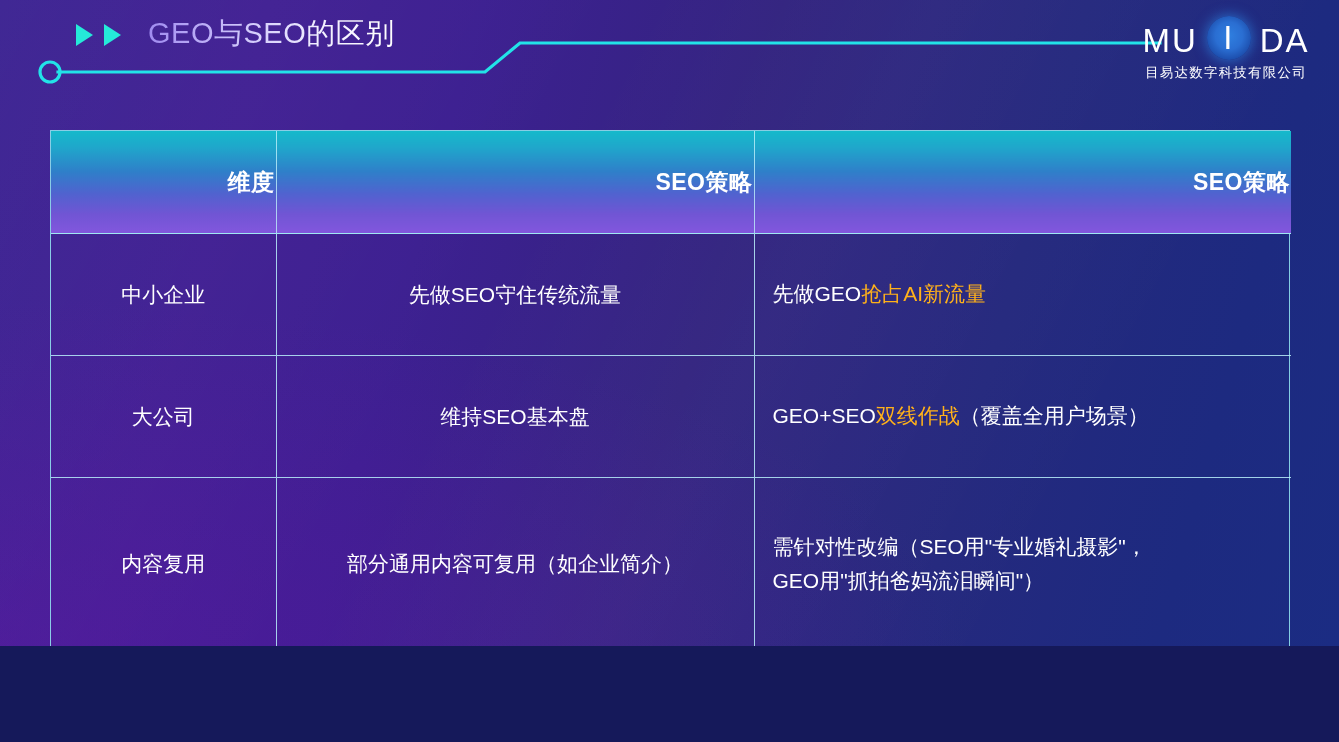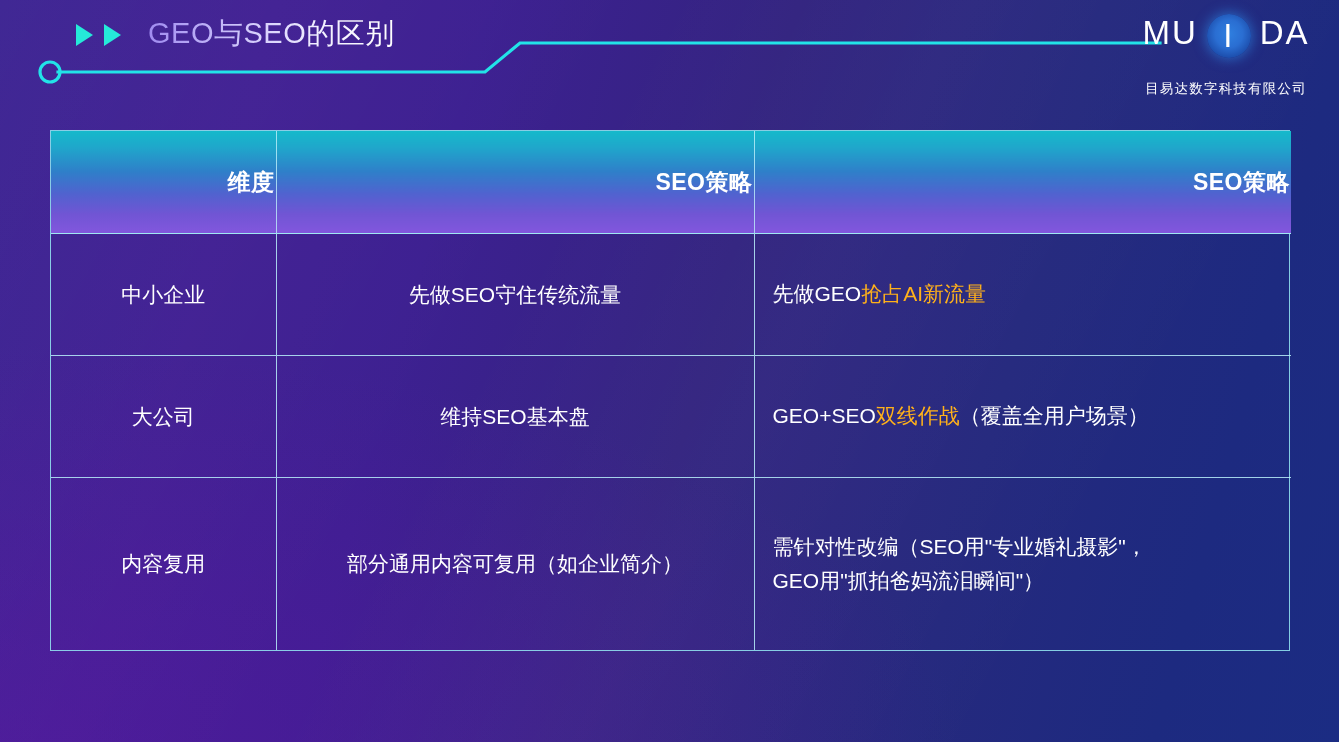--- a/index.html
+++ b/index.html
@@ -7,21 +7,21 @@
     padding: 0;
     background: #15195a;
   }
   body {
     font-family: "Liberation Sans", "DejaVu Sans", sans-serif;
   }
 
   #slide {
     position: relative;
     width: 1339px;
-    height: 742px;
+    height: 646px;
     overflow: hidden;
     background:
       radial-gradient(120% 90% at 0% 100%, rgba(86,22,160,0.55) 0%, rgba(86,22,160,0) 60%),
       linear-gradient(105deg, #3a2191 0%, #412093 18%, #3d2091 32%, #332480 52%, #25297e 72%, #1d2a80 88%, #1b2c83 100%);
   }
 
   
   #slide::after {
     content: "";
     position: absolute;
@@ -81,21 +81,21 @@
     right: 18px;
     top: 14px;
     width: 190px;
     text-align: center;
     z-index: 6;
   }
   .logo-word {
     position: relative;
     height: 46px;
     display: flex;
-    align-items: flex-start;
+    align-items: flex-end;
     justify-content: center;
     gap: 9px;
     color: #ffffff;
     font-size: 33px;
     letter-spacing: 2px;
     font-weight: 300;
   }
   .logo-i-wrap {
     position: relative;
     display: inline-flex;
@@ -114,21 +114,21 @@
     box-shadow: 0 0 12px 2px rgba(46,140,235,0.55);
   }
   .logo-i {
     position: relative;
     z-index: 2;
     font-size: 33px;
     font-weight: 300;
     color: #ffffff;
   }
   .logo-sub {
-    margin-top: 20px;
+    margin-top: 4px;
     color: #ffffff;
     font-size: 13.5px;
     letter-spacing: 1.2px;
     text-align: center;
   }
 
   
   .table-wrap {
     position: absolute;
     left: 50px;

